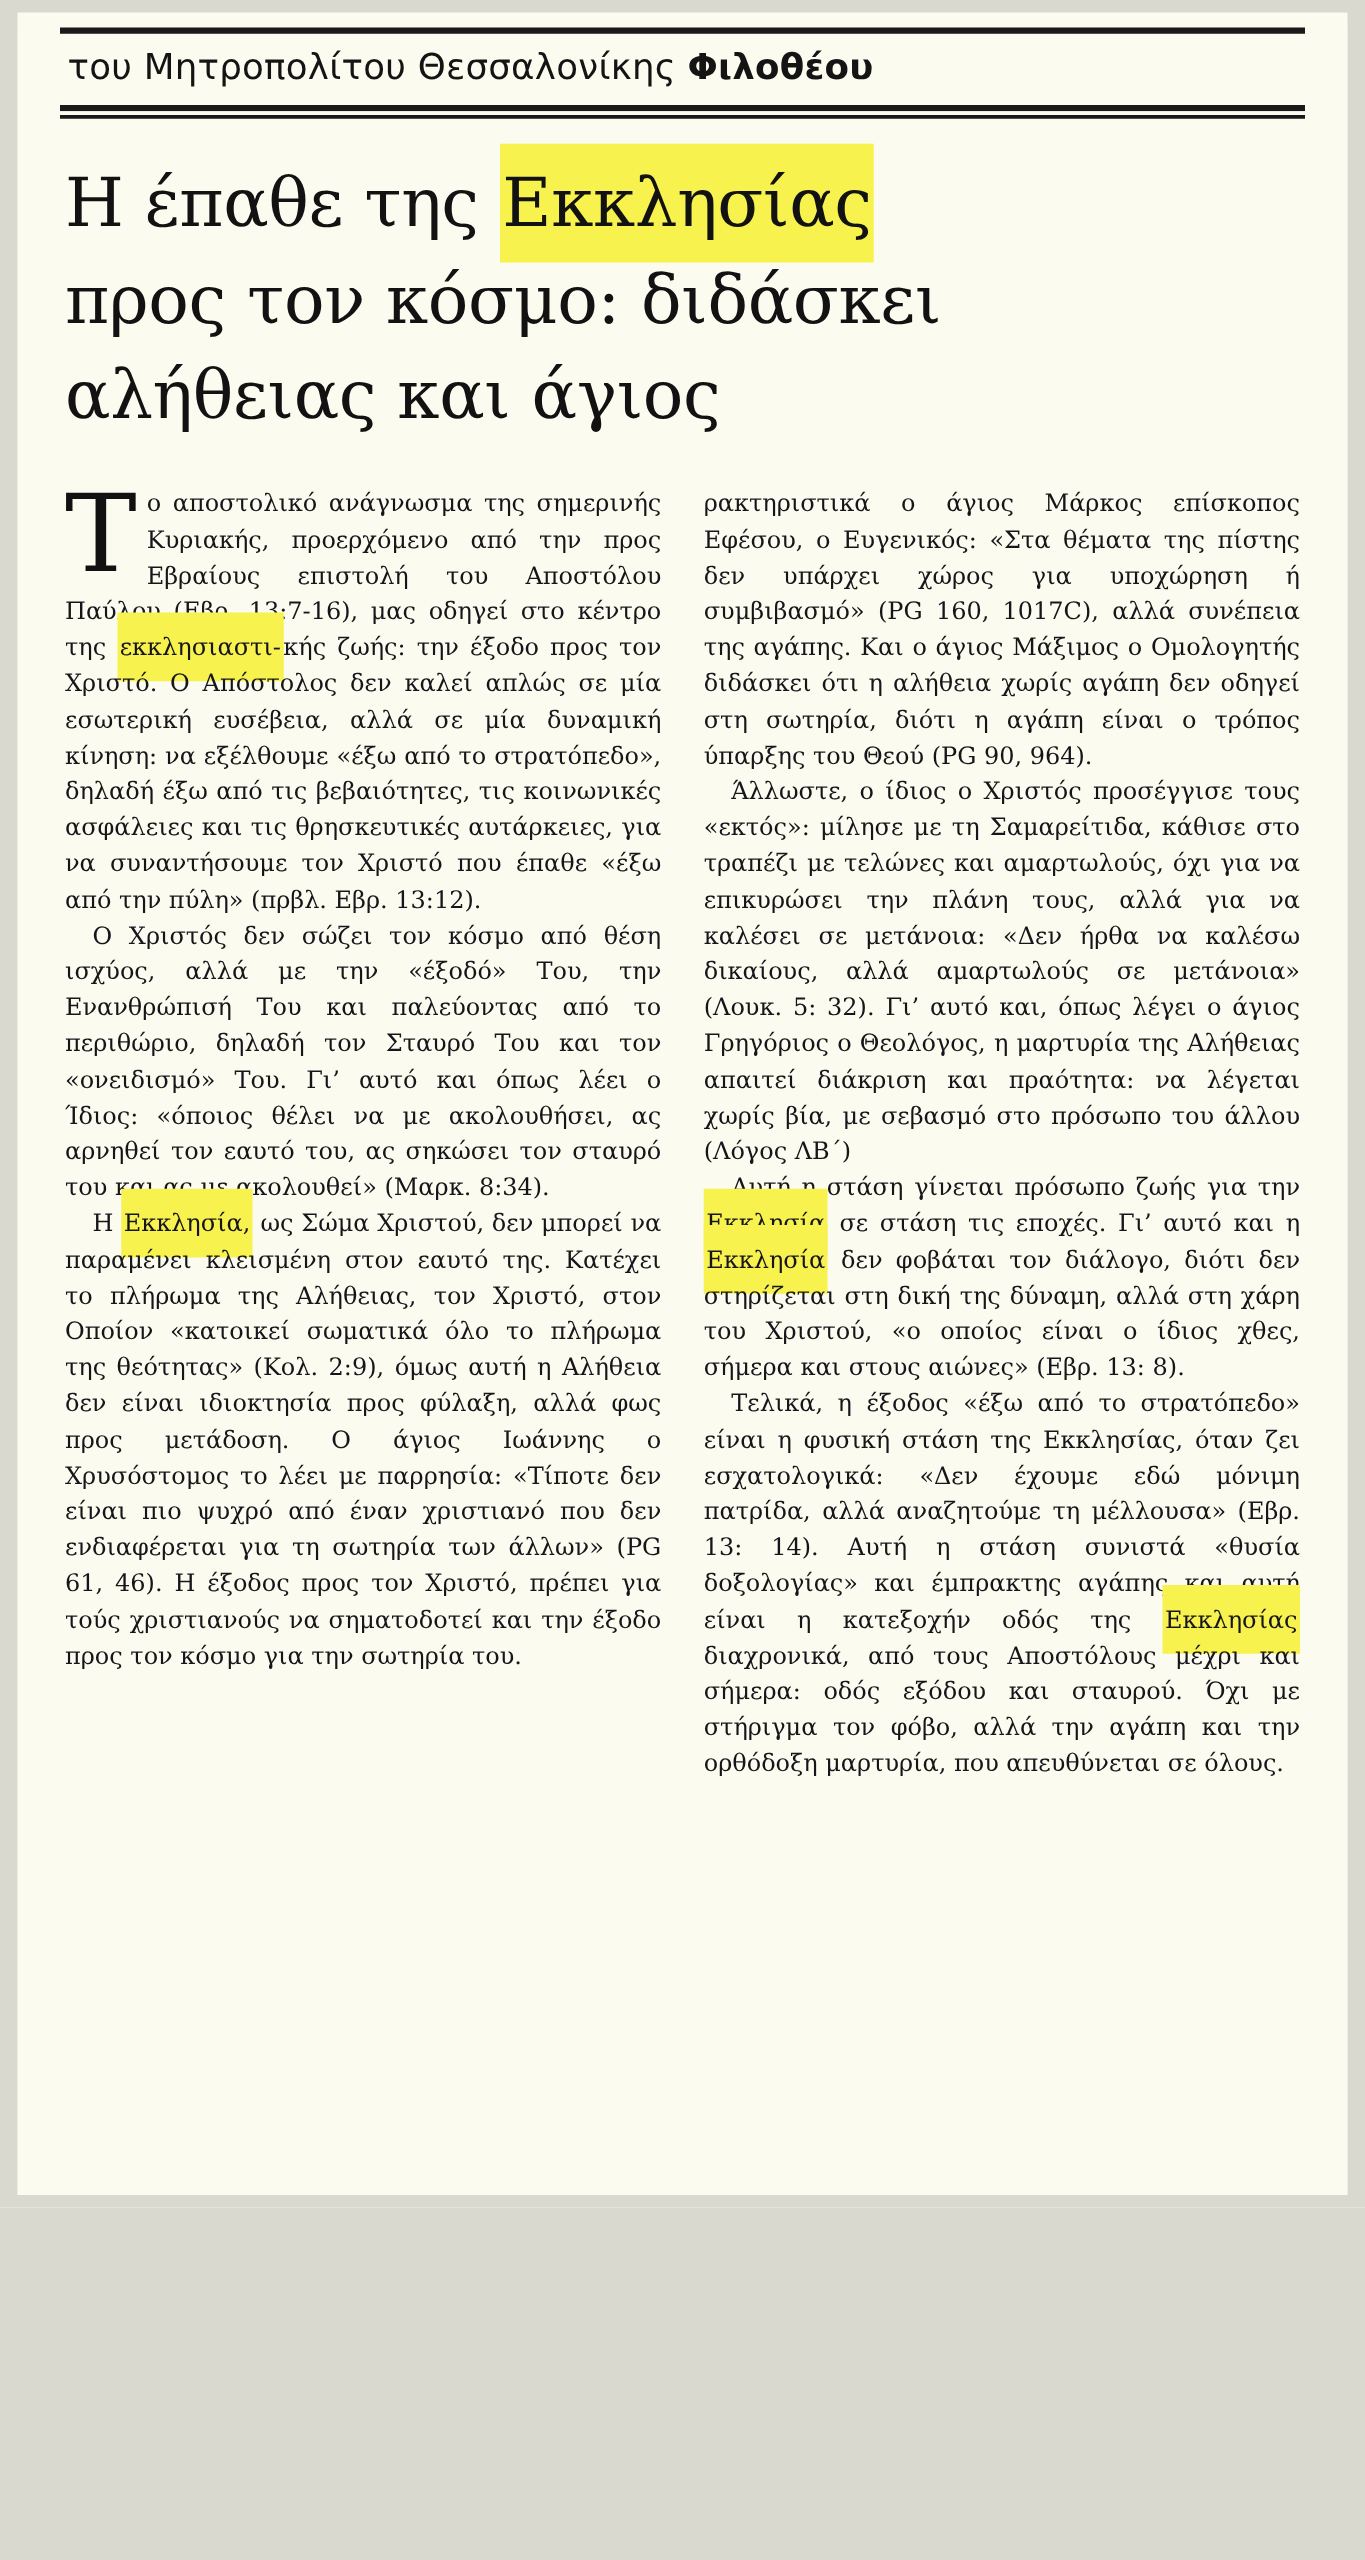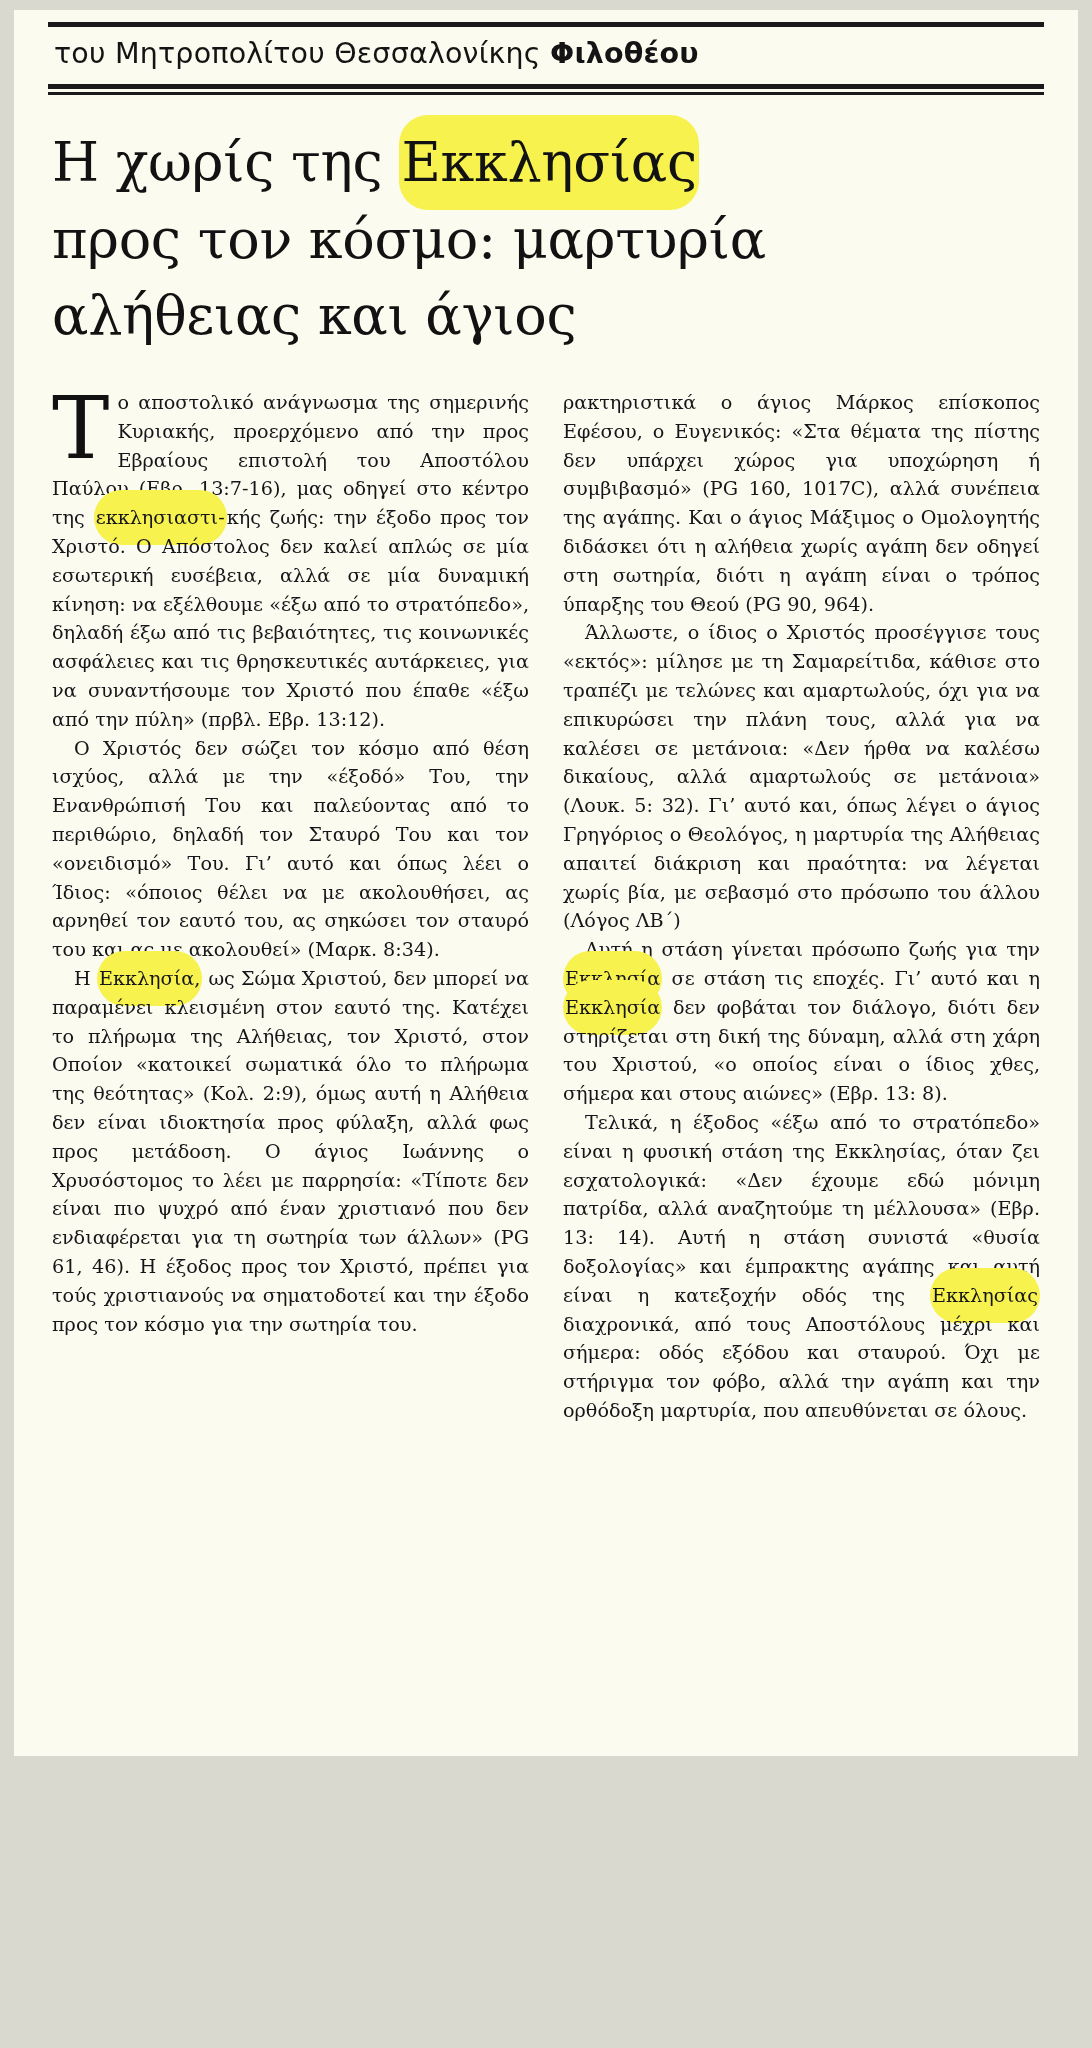--- a/index.html
+++ b/index.html
@@ -60,21 +60,20 @@
     line-height: 1.42;
     margin: 30px 0 0 0;
     padding: 0 4px;
     color: #121212;
     letter-spacing: -0.3px;
   }
   .hl {
     background: #f7f24e;
     padding: 16px 2px;
     box-decoration-break: clone;
-    border-radius: 29px;
     -webkit-box-decoration-break: clone;
   }
 
   .columns {
     display: flex;
     gap: 34px;
     margin-top: 34px;
     padding: 0 4px;
   }
   .col {
@@ -114,22 +113,22 @@
       <div class="byline"><span>του Μητροπολίτου Θεσσαλονίκης </span><b>Φιλοθέου</b></div>
     </div>
 
     <div class="rule-double">
       <div class="r1"></div>
       <div class="gap"></div>
       <div class="r2"></div>
     </div>
 
     <h1 class="headline">
-      <span>Η χωρίς της </span><span class="hl">Εκκλησίας</span><br>
-      <span>προς τον κόσμο: μαρτυρία</span><br>
+      <span>Η έπαθε της </span><span class="hl">Εκκλησίας</span><br>
+      <span>προς τον κόσμο: διδάσκει</span><br>
       <span>αλήθειας και άγιος</span>
     </h1>
 
     <div class="columns">
 
       <div class="col">
         <p class="dropcap-p noindent"><span class="dropcap">Τ</span><span>ο αποστολικό ανάγνωσμα της σημερινής Κυριακής, προερχόμενο από την προς Εβραίους επιστολή του Αποστόλου Παύλου (Εβρ. 13:7-16), μας οδηγεί στο κέντρο της </span><span class="hl">εκκλησιαστι-</span><span>κής ζωής: την έξοδο προς τον Χριστό. Ο Απόστολος δεν καλεί απλώς σε μία εσωτερική ευσέβεια, αλλά σε μία δυναμική κίνηση: να εξέλθουμε «έξω από το στρατόπεδο», δηλαδή έξω από τις βεβαιότητες, τις κοινωνικές ασφάλειες και τις θρησκευτικές αυτάρκειες, για να συναντήσουμε τον Χριστό που έπαθε «έξω από την πύλη» (πρβλ. Εβρ. 13:12).</span></p>
         <p>Ο Χριστός δεν σώζει τον κόσμο από θέση ισχύος, αλλά με την «έξοδό» Του, την Ενανθρώπισή Του και παλεύοντας από το περιθώριο, δηλαδή τον Σταυρό Του και τον «ονειδισμό» Του. Γι’ αυτό και όπως λέει ο Ίδιος: «όποιος θέλει να με ακολουθήσει, ας αρνηθεί τον εαυτό του, ας σηκώσει τον σταυρό του και ας με ακολουθεί» (Μαρκ. 8:34).</p>
         <p><span>Η </span><span class="hl">Εκκλησία,</span><span> ως Σώμα Χριστού, δεν μπορεί να παραμένει κλεισμένη στον εαυτό της. Κατέχει το πλήρωμα της Αλήθειας, τον Χριστό, στον Οποίον «κατοικεί σωματικά όλο το πλήρωμα της θεότητας» (Κολ. 2:9), όμως αυτή η Αλήθεια δεν είναι ιδιοκτησία προς φύλαξη, αλλά φως προς μετάδοση. Ο άγιος Ιωάννης ο Χρυσόστομος το λέει με παρρησία: «Τίποτε δεν είναι πιο ψυχρό από έναν χριστιανό που δεν ενδιαφέρεται για τη σωτηρία των άλλων» (PG 61, 46). Η έξοδος προς τον Χριστό, πρέπει για τούς χριστιανούς να σηματοδοτεί και την έξοδο προς τον κόσμο για την σωτηρία του.</span></p>
       </div>

